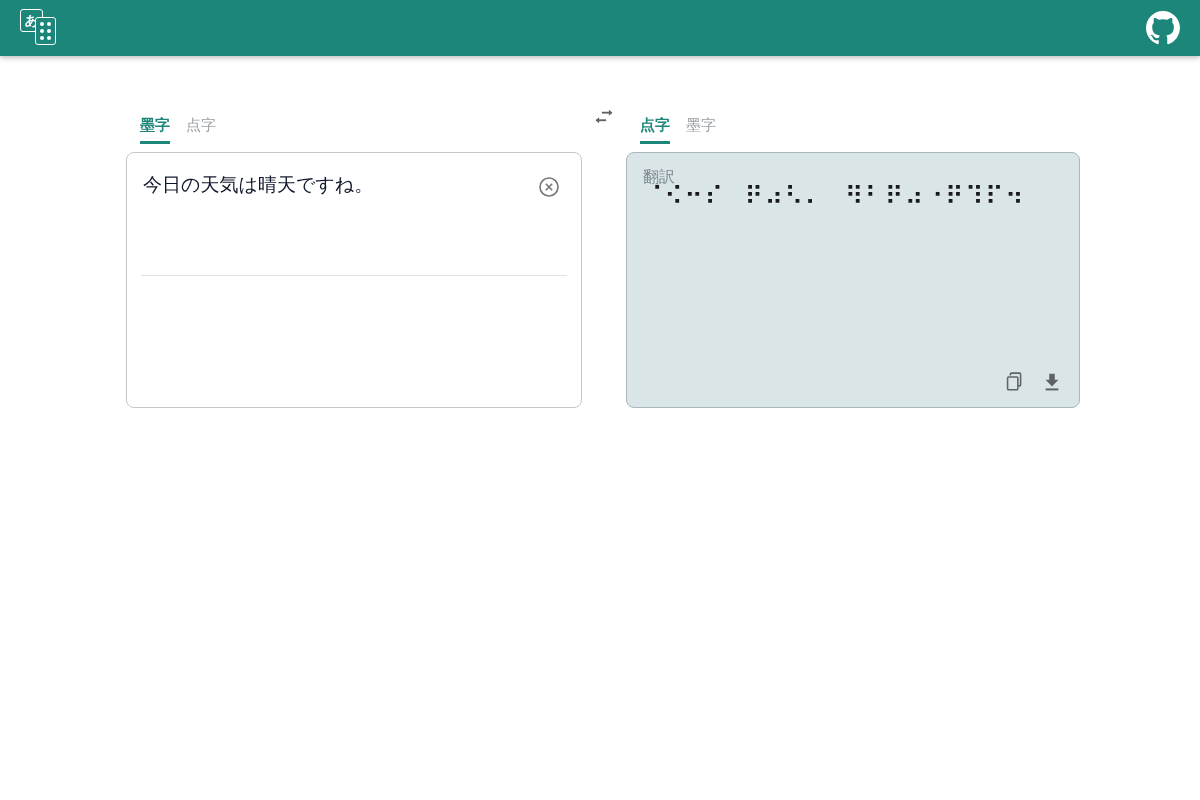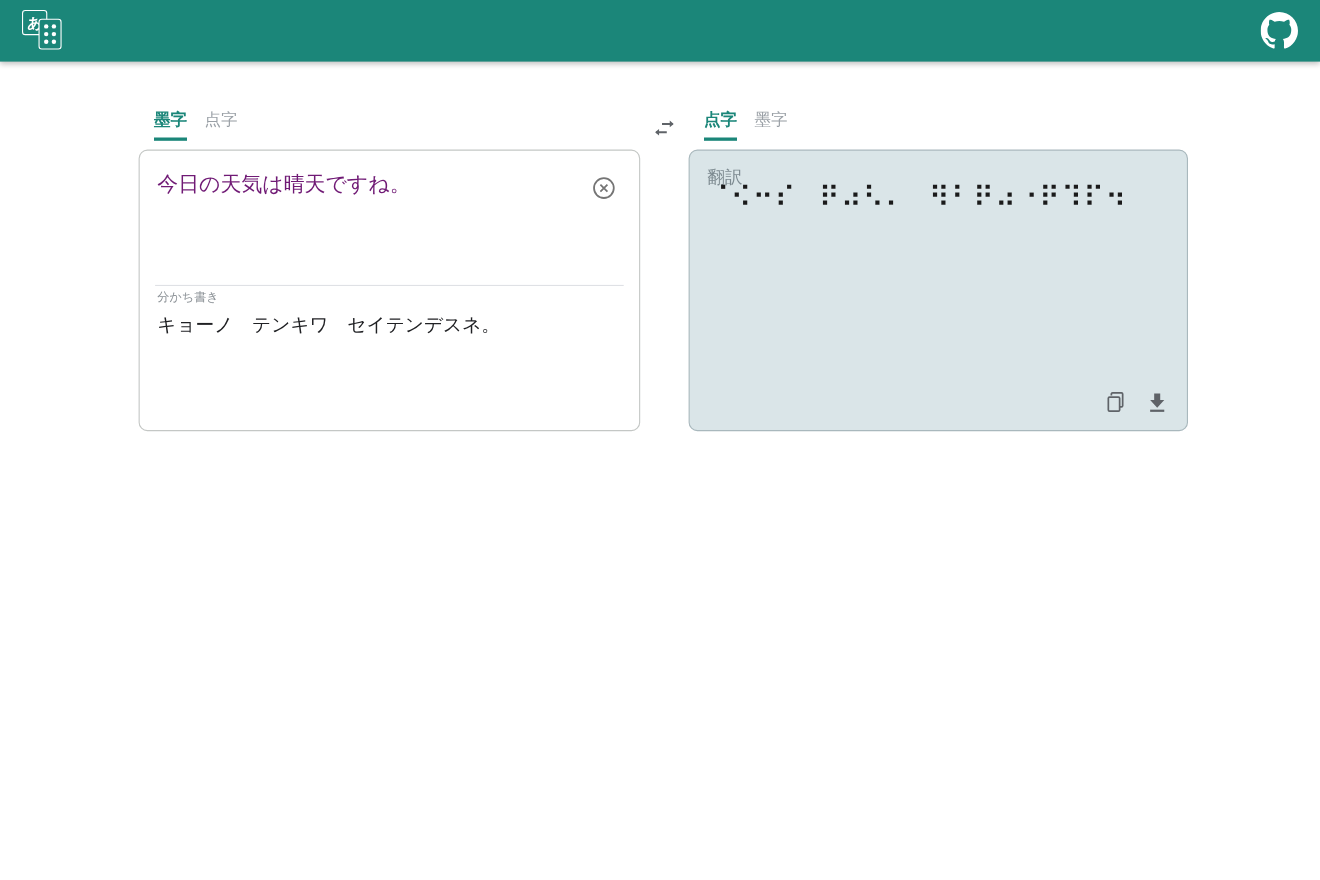--- a/index.html
+++ b/index.html
@@ -44,37 +44,37 @@
   .logo-braille-card i { width: 4px; height: 4px; border-radius: 50%; background: #fff; }
   .app-title { color: #ffffff; font-size: 20px; font-weight: bold; letter-spacing: 0.2px; }
   .gh-link { margin-left: auto; display: flex; align-items: center; cursor: pointer; }
 
   
   .main { display: flex; padding: 44px 0 0 126px; }
   .col-left  { width: 456px; }
   .col-mid   { width: 44px; display: flex; justify-content: center; padding-top: 4px; }
   .col-right { width: 454px; }
 
-  .tabs { display: flex; gap: 16px; height: 36px; align-items: flex-start; padding-left: 14px; }
+  .tabs { display: flex; gap: 16px; height: 36px; align-items: flex-start; padding-left: 14px; margin-top: 16px; }
   .tab {
     font-size: 15px; color: #9aa0a6; cursor: pointer;
     padding-bottom: 6px; border-bottom: 3px solid transparent;
   }
   .tab.active { color: #1b8679; font-weight: bold; border-bottom-color: #1b8679; }
 
   .card {
     height: 256px; border-radius: 8px; position: relative;
   }
   .input-card { background: #ffffff; border: 1px solid #c4c7c5; }
   .output-card { background: #dae5e8; border: 1px solid #a9b8bd; }
 
   
   .source-text {
     padding: 18px 60px 0 16px;
-    font-size: 19px; color: #701a75; line-height: 1.5;
+    font-size: 19px; color: #0f172a; line-height: 1.5;
     min-height: 100px; white-space: pre-wrap; cursor: text;
   }
   .clear-btn {
     position: absolute; top: 22px; right: 20px;
     width: 24px; height: 24px; cursor: pointer;
     color: #757575; background: none; border: none; padding: 0;
   }
   .divider { border-top: 1px solid #dfe1e5; margin: 0 14px; position: absolute; top: 122px; left: 0; right: 0; }
   .wakachi-block { position: absolute; top: 126px; left: 16px; right: 16px; }
   .field-label { font-size: 11px; color: #8a9095; }
@@ -135,24 +135,20 @@
       <div class="source-text">今日の天気は晴天ですね。</div>
       <button class="clear-btn" aria-label="clear">
         <span>
           <svg width="24" height="24" viewBox="0 0 24 24" fill="none" stroke="currentColor" stroke-width="1.6">
             <circle cx="12" cy="12" r="9"></circle>
             <path d="M8.8 8.8 L15.2 15.2 M15.2 8.8 L8.8 15.2"></path>
           </svg>
         </span>
       </button>
       <div class="divider"></div>
-      <div class="wakachi-block">
-        <div class="field-label">分かち書き</div>
-        <div class="wakachi-text">キョーノ　テンキワ　セイテンデスネ。</div>
-      </div>
     </div>
   </section>
 
   <div class="col-mid">
     <button class="swap-btn" aria-label="swap">
       <span>
         <svg width="26" height="26" viewBox="0 0 24 24" fill="none" stroke="currentColor" stroke-width="1.7">
           <path d="M10 8 H19"></path>
           <path d="M16.5 5.2 L19.8 8 L16.5 10.8" fill="currentColor" stroke="none"></path>
           <path d="M14 15 H5"></path>

